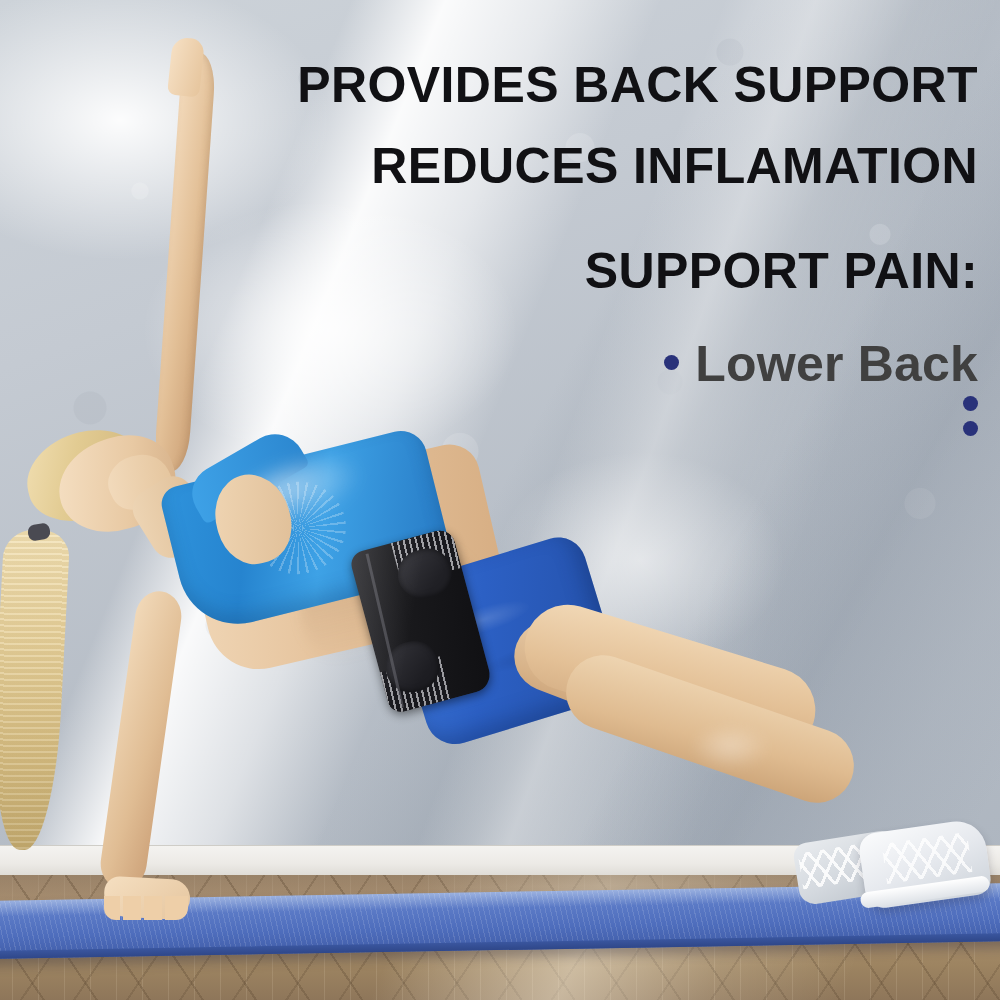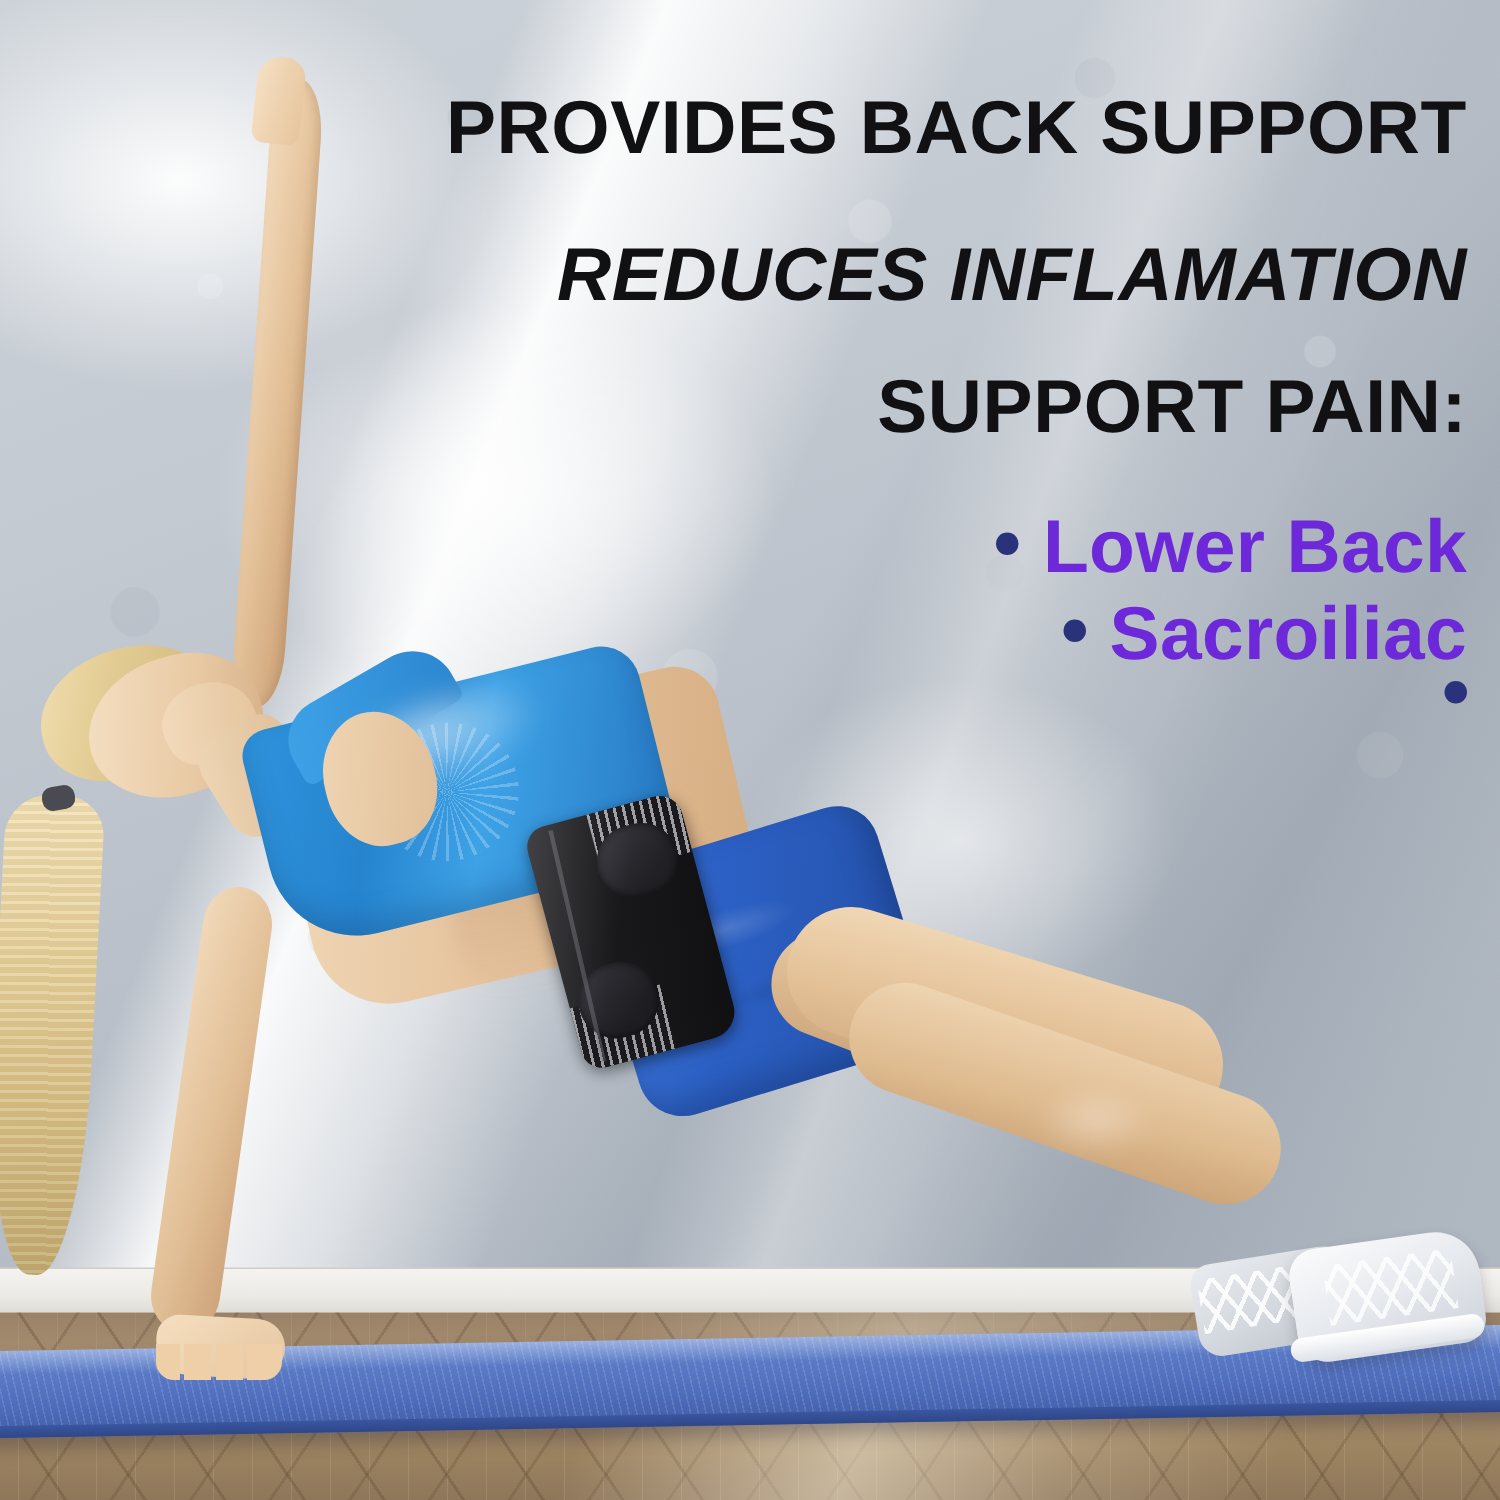--- a/index.html
+++ b/index.html
@@ -371,21 +371,21 @@
     color:#111114;
     font-weight:700;
     font-size:50px;
     letter-spacing:.4px;
     line-height:1;
     margin:0;
     white-space:nowrap;
     text-align:right;
   }
   .hl-1{position:absolute;top:60px;right:22px;}
-  .hl-2{position:absolute;top:158px;right:22px;font-style:italic;}
+  .hl-2{position:absolute;top:141px;right:22px;}
   .hl-3{position:absolute;top:246px;right:22px;}
 
   .bullets{
     position:absolute;right:22px;top:338px;
     width:520px;
     text-align:right;
     color:#29327a;
   }
   .bullet-row{
     display:flex;
@@ -398,21 +398,21 @@
   .dot{
     width:15px;height:15px;border-radius:50%;
     background:#29327a;
     flex:0 0 auto;
     margin-bottom:4px;
   }
   .bullet-label{
     font-size:50px;
     font-weight:700;
     line-height:1.04;
-    color:#6d28d9;
+    color:#404040;
     letter-spacing:.2px;
   }
 </style>
 </head>
 <body>
 
 <div id="stage">
 
   <div class="wall">
     <div class="wall-grain"></div>
@@ -492,20 +492,19 @@
     <div class="hl hl-3">SUPPORT PAIN:</div>
   </div>
 
   <div class="bullets">
     <div class="bullet-row">
       <span class="dot"></span>
       <span class="bullet-label">Lower Back</span>
     </div>
     <div class="bullet-row">
       <span class="dot"></span>
-      <span class="bullet-label">Sacroiliac</span>
     </div>
     <div class="bullet-row">
       <span class="dot"></span>
     </div>
   </div>
 
 </div>
 
 </body></html>

